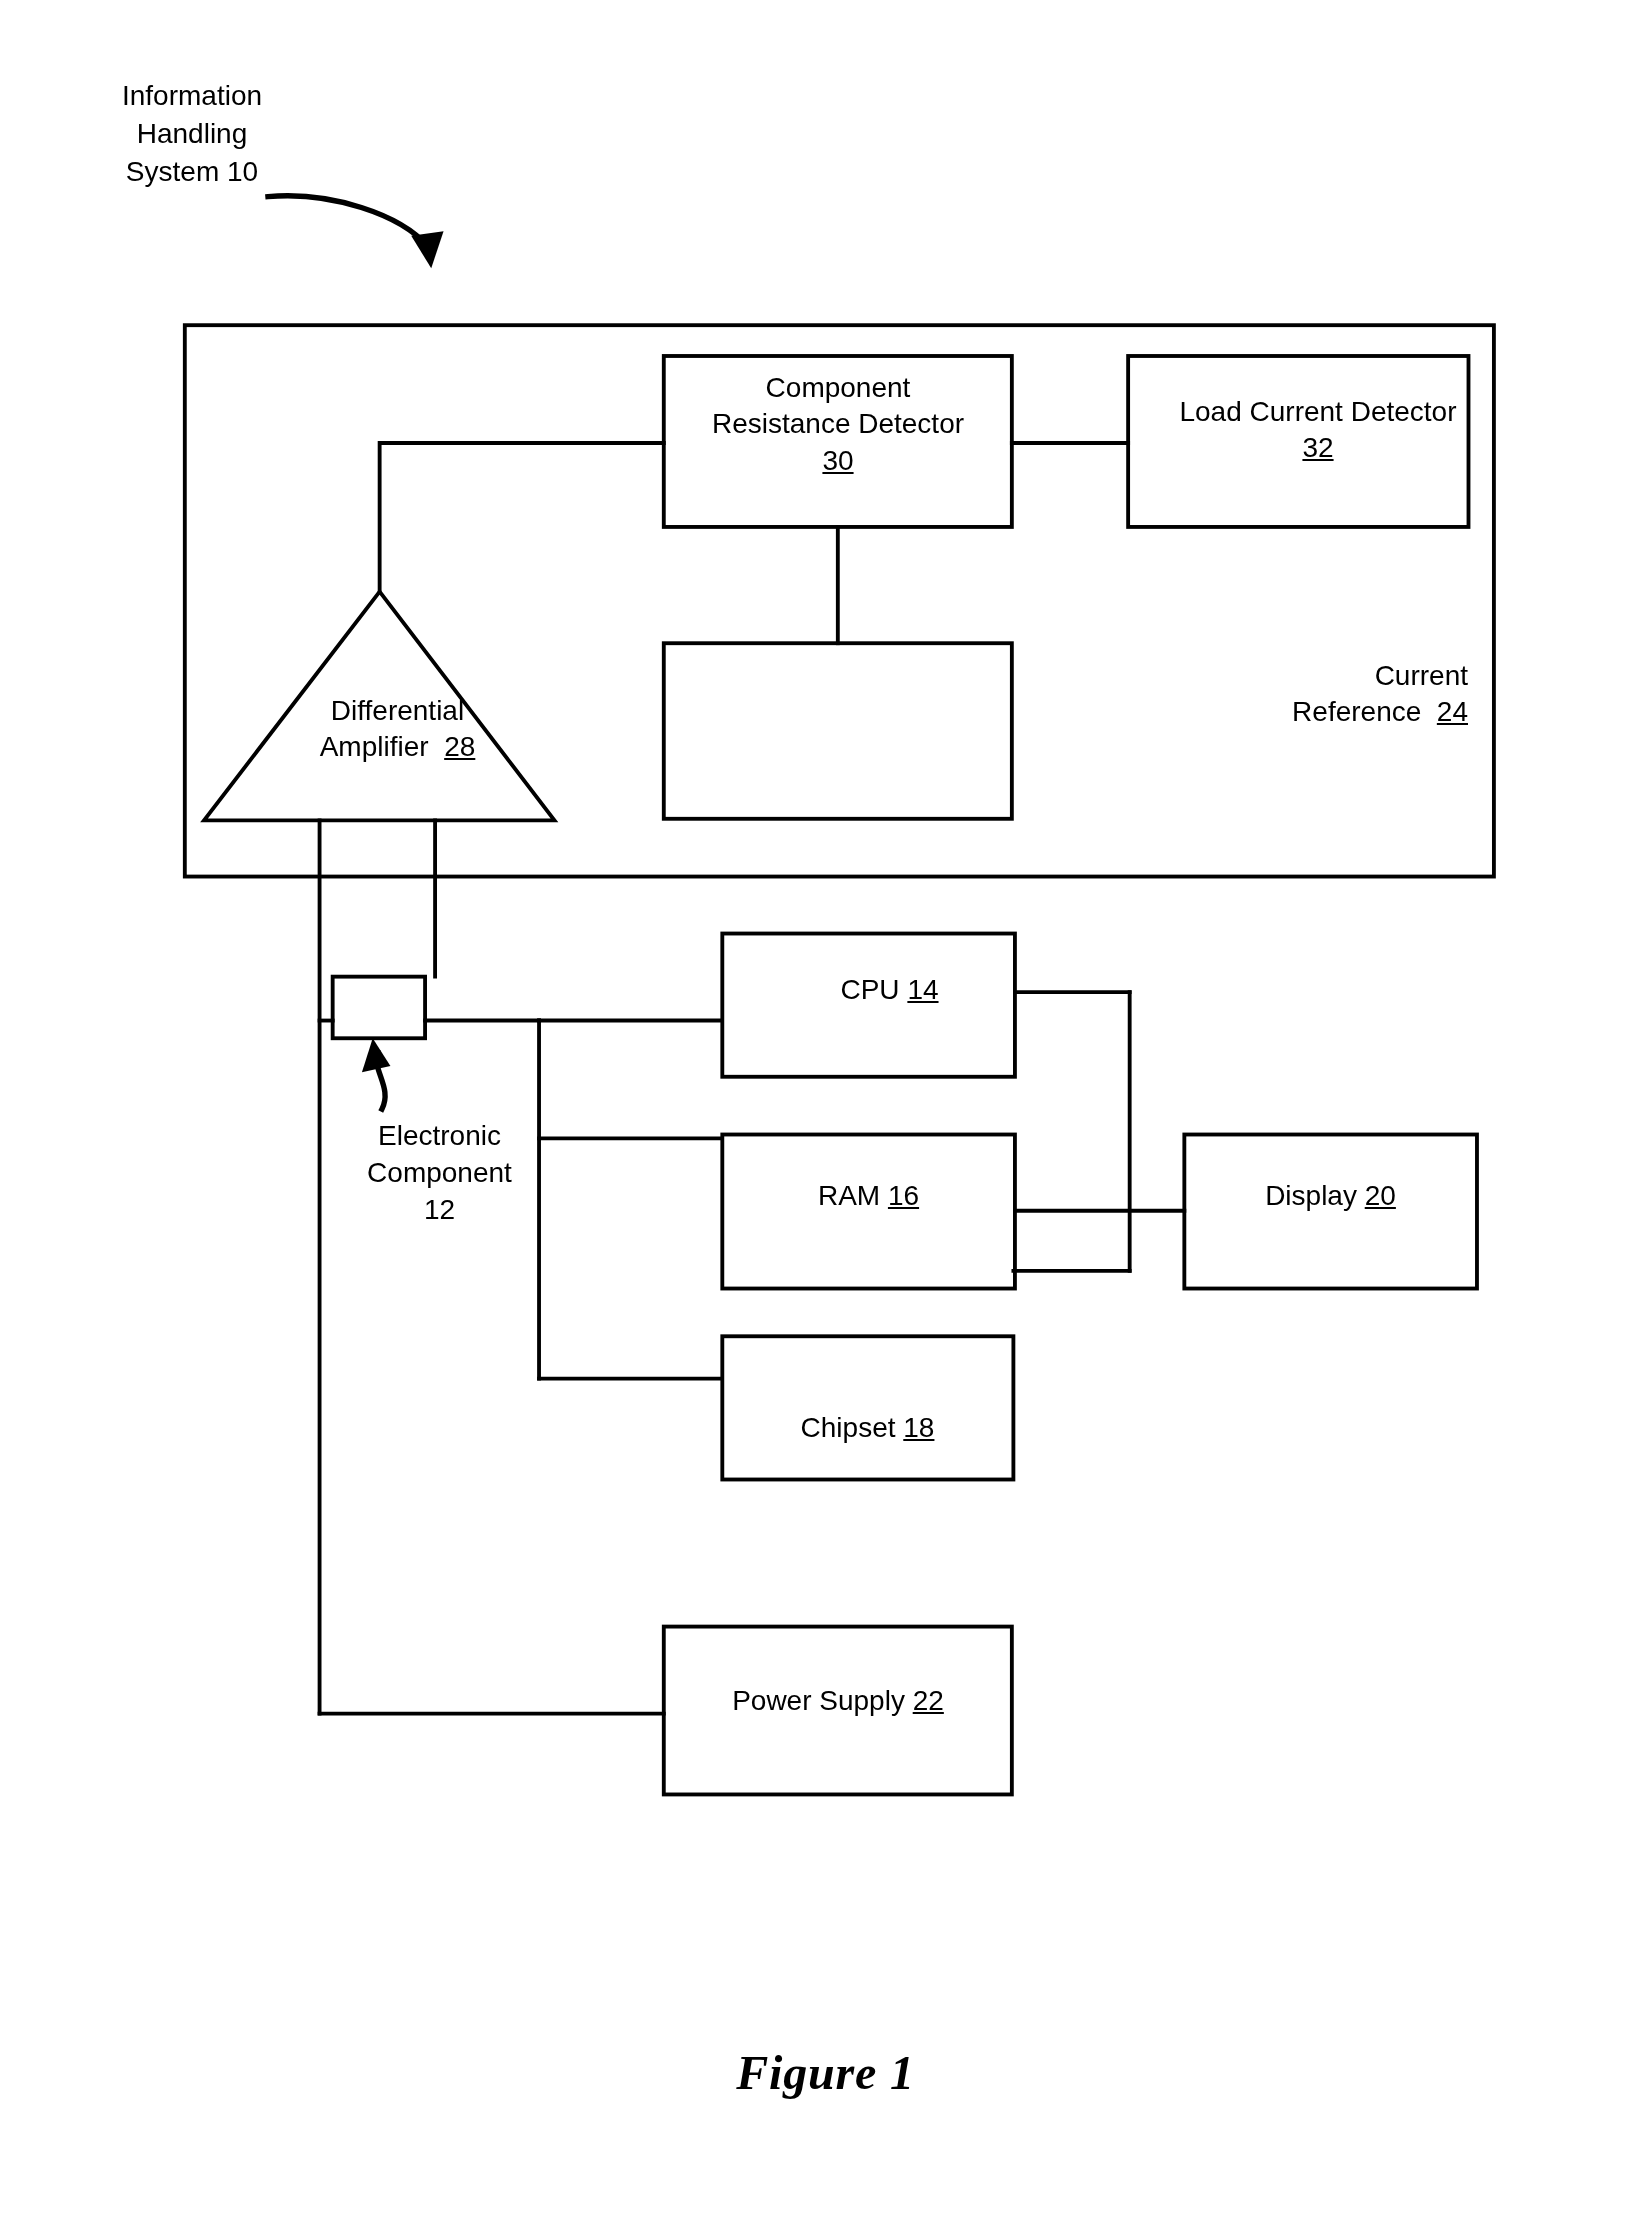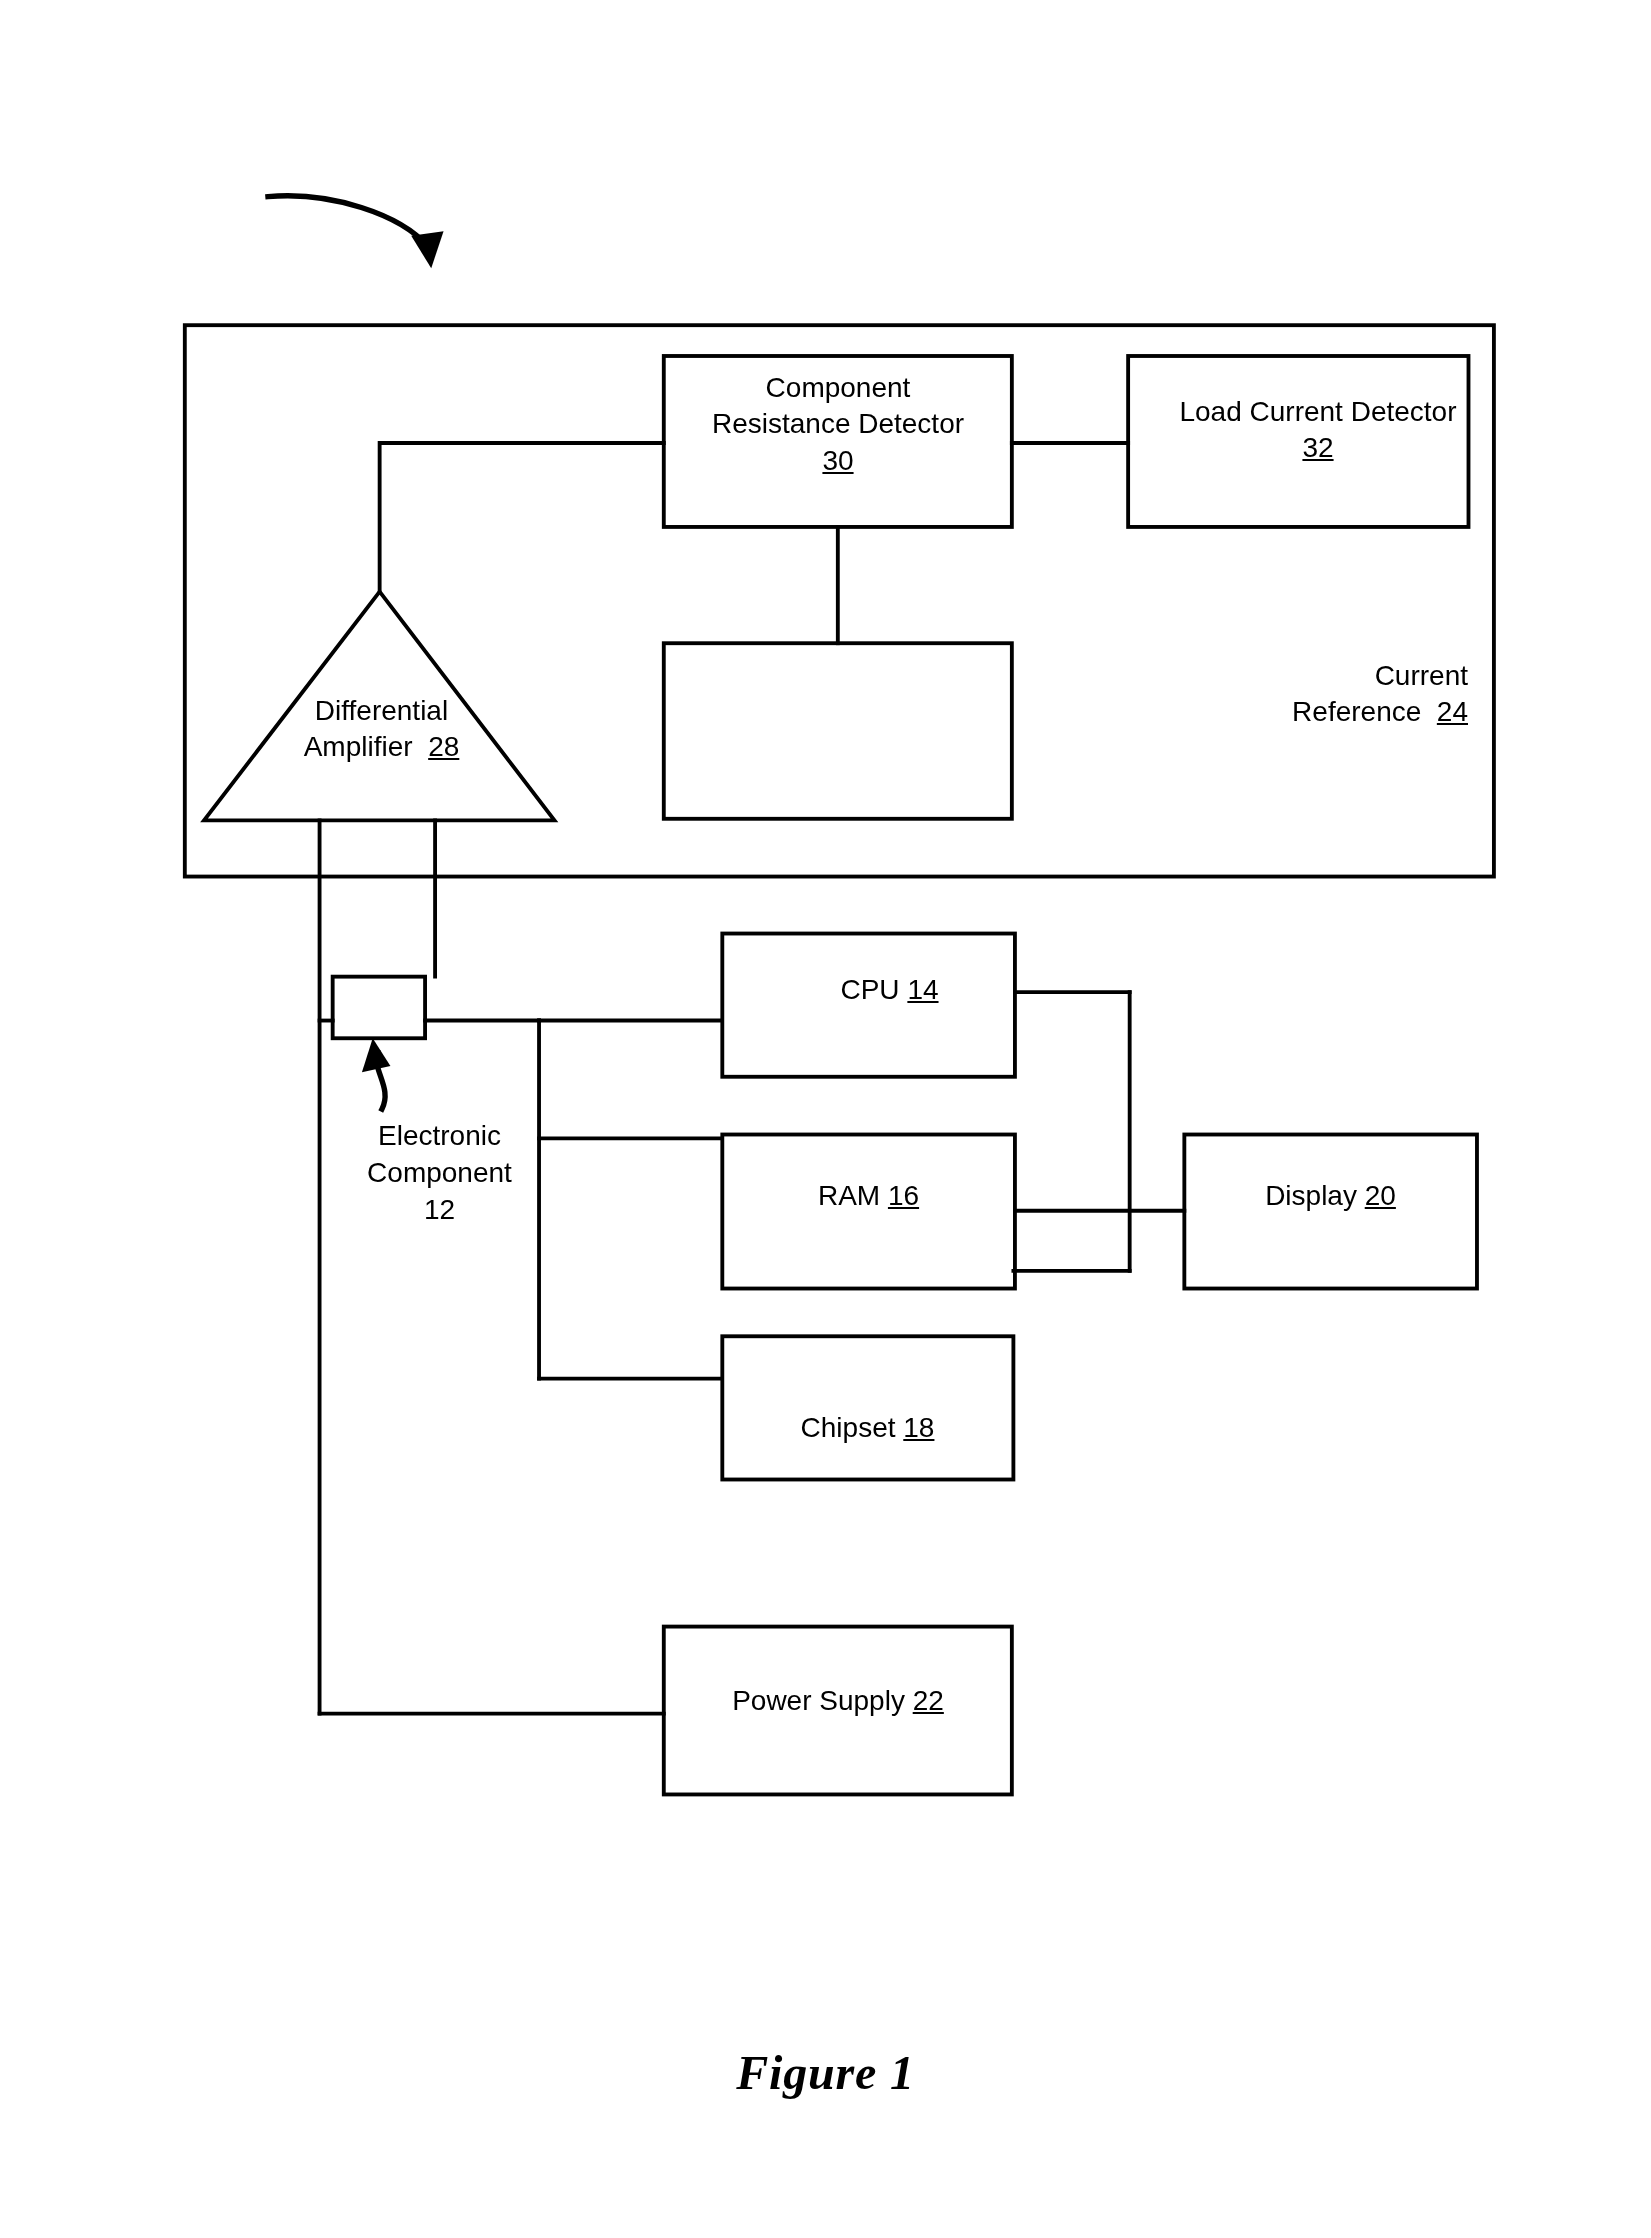--- a/index.html
+++ b/index.html
@@ -45,21 +45,21 @@
     left: 92px;
     top: 77px;
     width: 200px;
     font-size: 28px;
     line-height: 1.35;
   }
   #crd-label  { left: 664px;  top: 370px;  width: 348px; }
   #lcd-label  { left: 1128px; top: 394px;  width: 340px; padding-left: 20px; }
   #rcg-label  { left: 664px;  top: 678px;  width: 348px; }
   #cd-label   { left: 1128px; top: 658px;  width: 340px; text-align: right; }
-  #amp-label  { left: 239px;  top: 693px;  width: 285px; }
+  #amp-label  { left: 255px;  top: 693px;  width: 285px; }
   #ec-label   { left: 323px;  top: 1118px; width: 193px; line-height: 1.32; padding-left: 20px; }
   #cpu-label  { left: 722px;  top: 972px; width: 293px; padding-left: 21px; }
   #ram-label  { left: 722px;  top: 1178px; width: 293px; }
   #chip-label { left: 722px;  top: 1378px; width: 291px; margin-top: 32px; }
   #disp-label { left: 1184px; top: 1178px; width: 293px; }
   #ps-label   { left: 664px;  top: 1683px; width: 348px; }
   #fig-caption {
     left: 633px;
     top: 2042px;
     width: 385px;
@@ -124,20 +124,21 @@
       <path d="M 415 2225 L 862 2225"></path>
 
       <path d="M 348 255 C 430 248 520 278 556 320" stroke-width="7" fill="none"></path>
       <polygon points="560,348 534,306 576,300" fill="#000000" stroke="none"></polygon>
 
       <path d="M 496 1440 C 510 1412 483 1390 490 1366" stroke-width="7" fill="none"></path>
       <polygon points="484,1348 470,1392 507,1384" fill="#000000" stroke="none"></polygon>
     </g>
   </svg>
 
+  <div class="lbl wrap" id="sys-label">Information Handling System 10</div>
 
   <div class="lbl box-text" id="crd-label">
     <div>Component</div>
     <div>Resistance Detector</div>
     <div class="u">30</div>
   </div>
 
   <div class="lbl box-text" id="lcd-label">
     <div>Load Current Detector</div>
     <div class="u">32</div>

